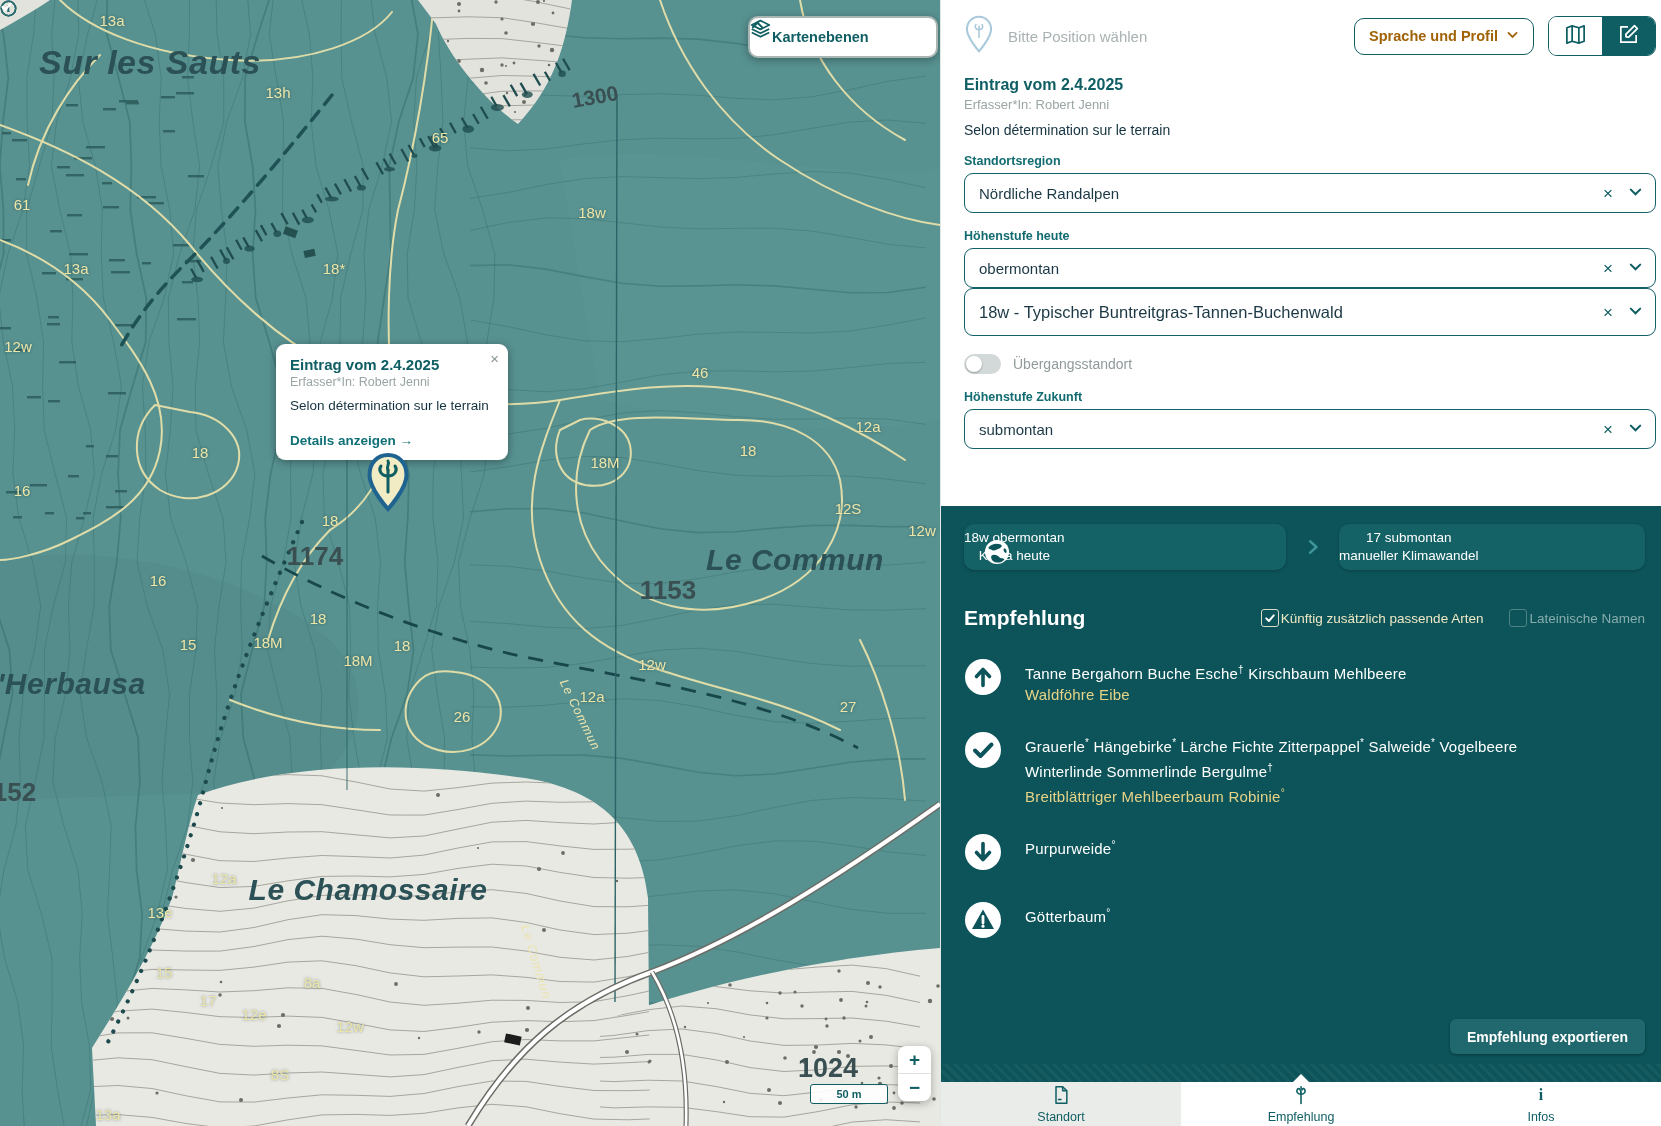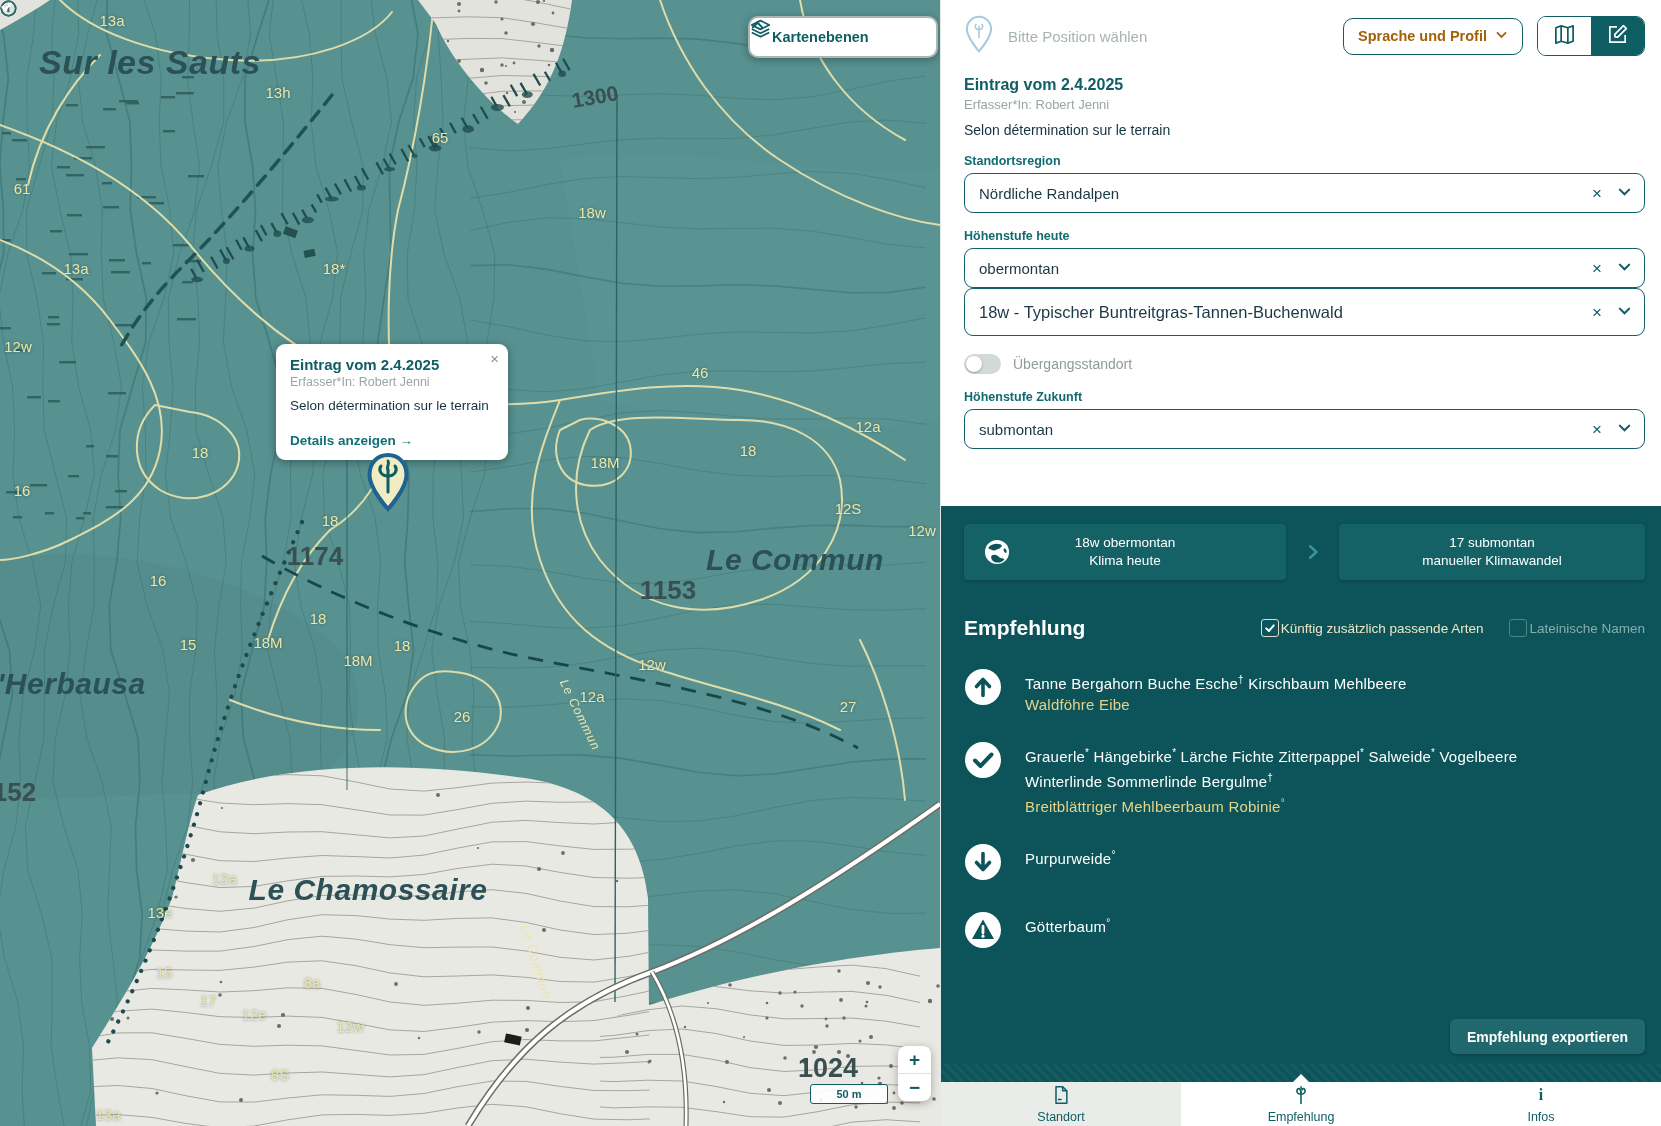--- a/index.html
+++ b/index.html
@@ -57,21 +57,21 @@
   #zoomctl{left:898px;top:1046px;width:33px;padding:0;overflow:hidden;border-radius:8px}
   .zbtn{width:33px;height:27px;display:flex;align-items:center;justify-content:center;color:#0f5e63;
     font-size:19px;font-weight:700;cursor:pointer}
   .zdiv{height:1px;background:#dde2e0}
   #scalebox{position:absolute;left:810px;top:1084px;width:78px;height:20px;background:rgba(255,255,255,.9);
     border:1.5px solid #0f5e63;border-radius:3px;display:flex;align-items:center;justify-content:center;
     color:#0f5e63;font-size:11px;font-weight:600}
 
   
   #panel{position:absolute;left:940px;top:0;width:721px;height:1126px;background:#fff;border-left:1px solid #e2e6e5}
-  #panel-white{position:absolute;left:0;top:0;right:0;height:506px;background:#fff;padding:0 16px 0 23px}
+  #panel-white{position:absolute;left:0;top:0;right:0;height:506px;background:#fff;padding:0 5px 0 23px}
   .hdr{display:flex;align-items:center;height:72px;gap:14px}
   .hdr .icn-pin svg{width:30px;height:38px;color:#a9c9dc}
   .hdr-status{color:#a9b2b2;font-size:15px;flex:1}
   .lang-btn{display:flex;align-items:center;gap:8px;border:1.6px solid #0f5e63;border-radius:10px;
     height:37px;padding:0 14px;color:#a16207;font-size:14.5px;font-weight:600;cursor:pointer}
   .lang-btn .chev svg{width:13px;height:13px}
   .mode-toggle{display:flex;border:1.6px solid #0f5e63;border-radius:9px;overflow:hidden;height:40px}
   .mseg{width:53px;display:flex;align-items:center;justify-content:center;background:#fff;color:#0f5e63;cursor:pointer}
   .mseg svg{width:23px;height:23px}
   .mseg.sel{background:#0f5e63;color:#fff}
@@ -93,22 +93,22 @@
   .tpill{width:37px;height:20px;border-radius:10px;background:#d3d8d8;position:relative;cursor:pointer}
   .tpill::after{content:'';position:absolute;left:2px;top:2px;width:16px;height:16px;border-radius:50%;
     background:#fff;box-shadow:0 1px 2px rgba(0,0,0,.3)}
   .tlabel{color:#8f9b9b;font-size:14px}
 
   #panel-teal{position:absolute;left:0;top:506px;right:0;bottom:44px;background:#0c5459;
     padding:18px 16px 0 23px;overflow:hidden}
   #panel-teal::after{content:'';position:absolute;left:0;right:0;bottom:0;height:18px;
     background:repeating-linear-gradient(45deg,rgba(255,255,255,.045) 0 3px,transparent 3px 7px)}
   .cards{display:flex;align-items:stretch}
-  .card{background:#146166;border-radius:4px;height:56px;display:flex;align-items:center;
-    justify-content:center;position:relative;box-shadow:0 1px 3px rgba(0,0,0,.25);cursor:pointer}
+  .card{background:#146166;border-radius:10px;height:46px;display:flex;align-items:center;
+    justify-content:flex-start;position:relative;box-shadow:0 1px 3px rgba(0,0,0,.25);cursor:pointer}
   .card.c1{flex:0 0 322px}
   .card.c2{flex:1}
   .card .icn-globe{position:absolute;left:20px;top:15px}
   .card .icn-globe svg{width:26px;height:26px}
   .cardtx{text-align:center;color:#fff;font-size:13.5px;line-height:18px}
   .card-sep{width:53px;display:flex;align-items:center;justify-content:center}
   .card-sep svg{width:18px;height:18px;color:#3f939b}
 
   .reco-head{display:flex;align-items:center;margin-top:36px}
   .reco-title{color:#fff;font-size:21px;font-weight:700;flex:1}
@@ -545,21 +545,21 @@
       <path d="M652,972 C676,1012 688,1064 686,1126" fill="none" stroke="#6b6b66" stroke-width="5"></path>
       <path d="M652,972 C676,1012 688,1064 686,1126" fill="none" stroke="#ffffff" stroke-width="2.6"></path>
       <rect x="505" y="1035" width="16" height="9" fill="#1c1c1c" transform="rotate(12 513 1039)"></rect>
     </svg>
 
     <div id="map-labels">
         <div class="ml ml-c" style="left: 112px; top: 20px; transform: translate(-50%, -50%);">13a</div>
         <div class="ml ml-c" style="left: 278px; top: 92px; transform: translate(-50%, -50%);">13h</div>
         <div class="ml ml-c" style="left: 440px; top: 137px; transform: translate(-50%, -50%);">65</div>
         <div class="ml ml-c" style="left: 592px; top: 212px; transform: translate(-50%, -50%);">18w</div>
-        <div class="ml ml-c" style="left: 22px; top: 188px; transform: translate(-50%, -50%); text-align: right;">61</div>
+        <div class="ml ml-c" style="left: 22px; top: 204px; transform: translate(-50%, -50%); text-align: right;">61</div>
         <div class="ml ml-c" style="left: 76px; top: 268px; transform: translate(-50%, -50%);">13a</div>
         <div class="ml ml-c" style="left: 334px; top: 268px; transform: translate(-50%, -50%);">18*</div>
         <div class="ml ml-c" style="left: 18px; top: 346px; transform: translate(-50%, -50%);">12w</div>
         <div class="ml ml-c" style="left: 700px; top: 372px; transform: translate(-50%, -50%);">46</div>
         <div class="ml ml-c" style="left: 200px; top: 452px; transform: translate(-50%, -50%);">18</div>
         <div class="ml ml-c" style="left: 22px; top: 490px; transform: translate(-50%, -50%);">16</div>
         <div class="ml ml-c" style="left: 330px; top: 520px; transform: translate(-50%, -50%);">18</div>
         <div class="ml ml-c" style="left: 605px; top: 462px; transform: translate(-50%, -50%);">18M</div>
         <div class="ml ml-c" style="left: 748px; top: 450px; transform: translate(-50%, -50%);">18</div>
         <div class="ml ml-c" style="left: 868px; top: 426px; transform: translate(-50%, -50%);">12a</div>

